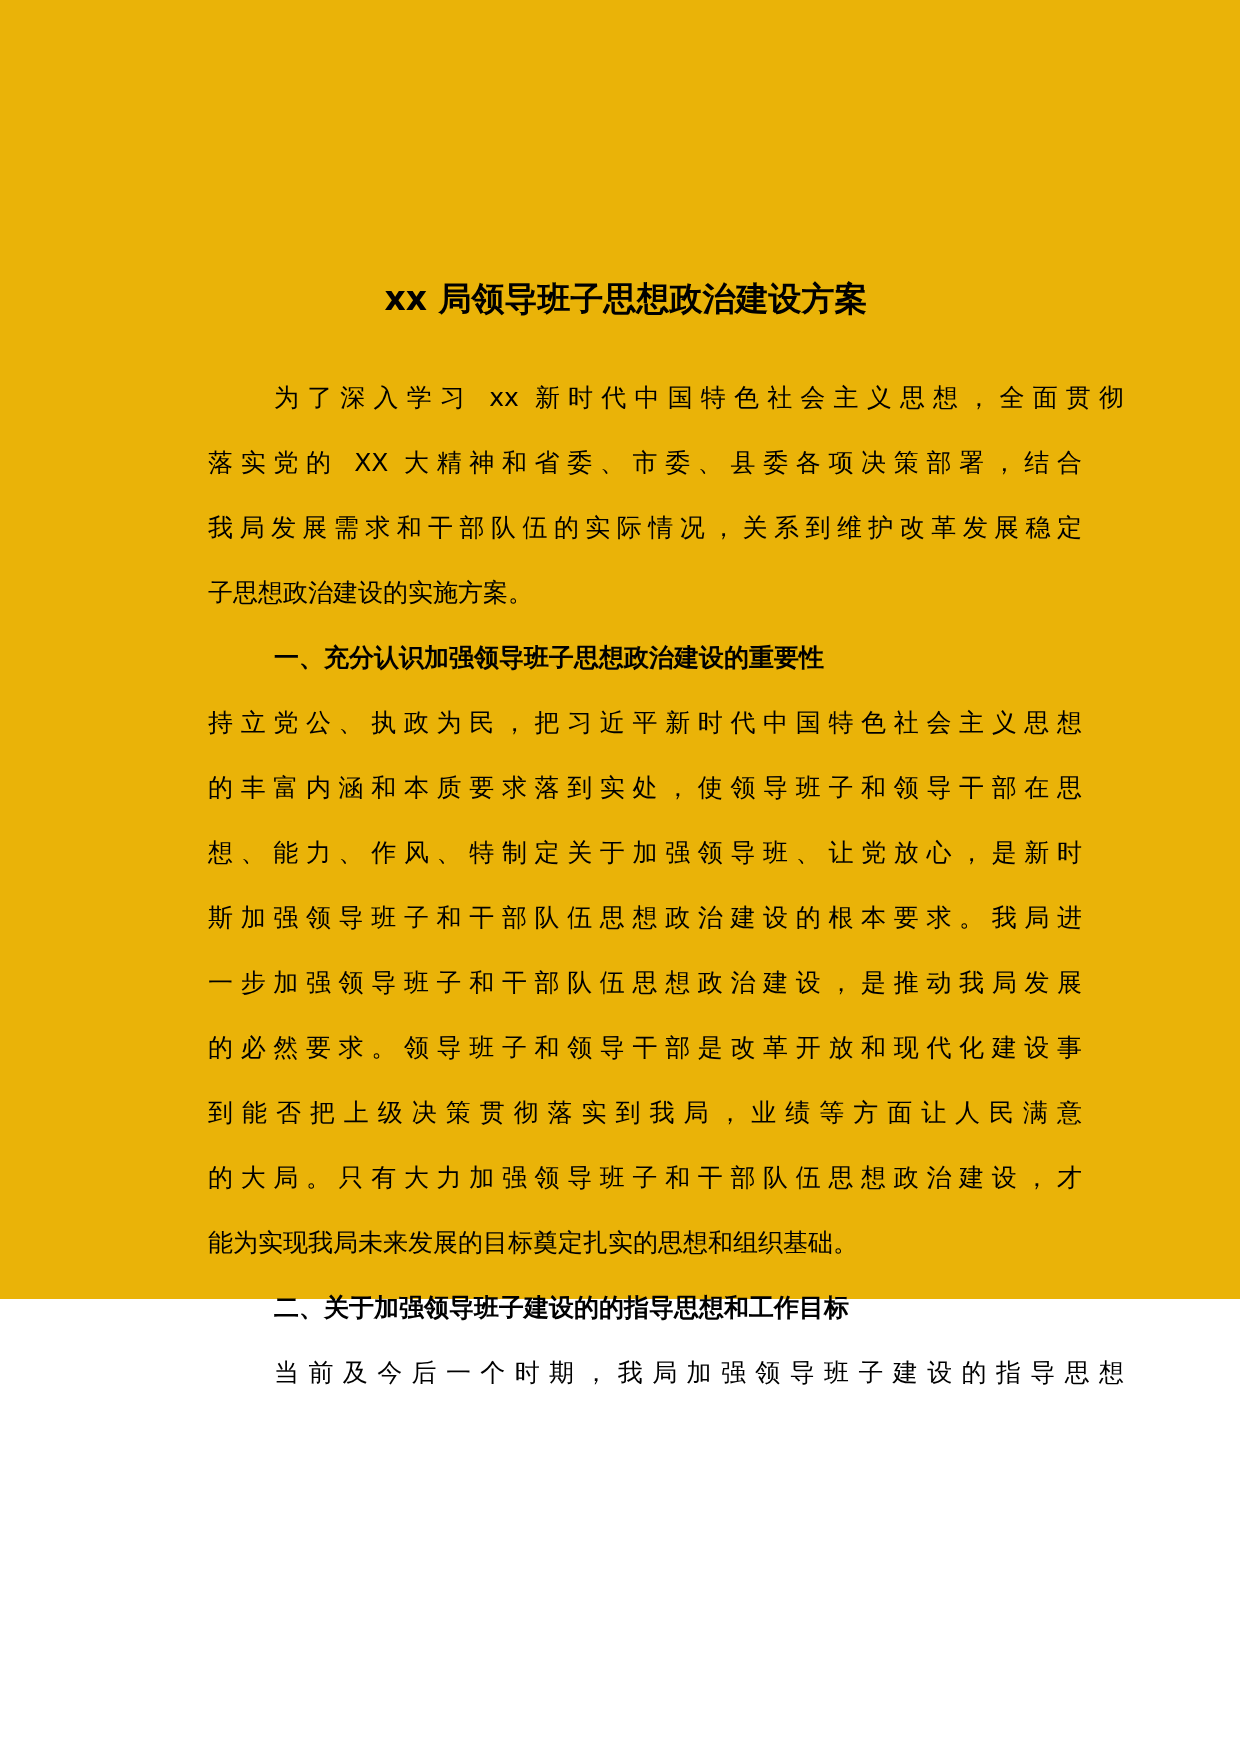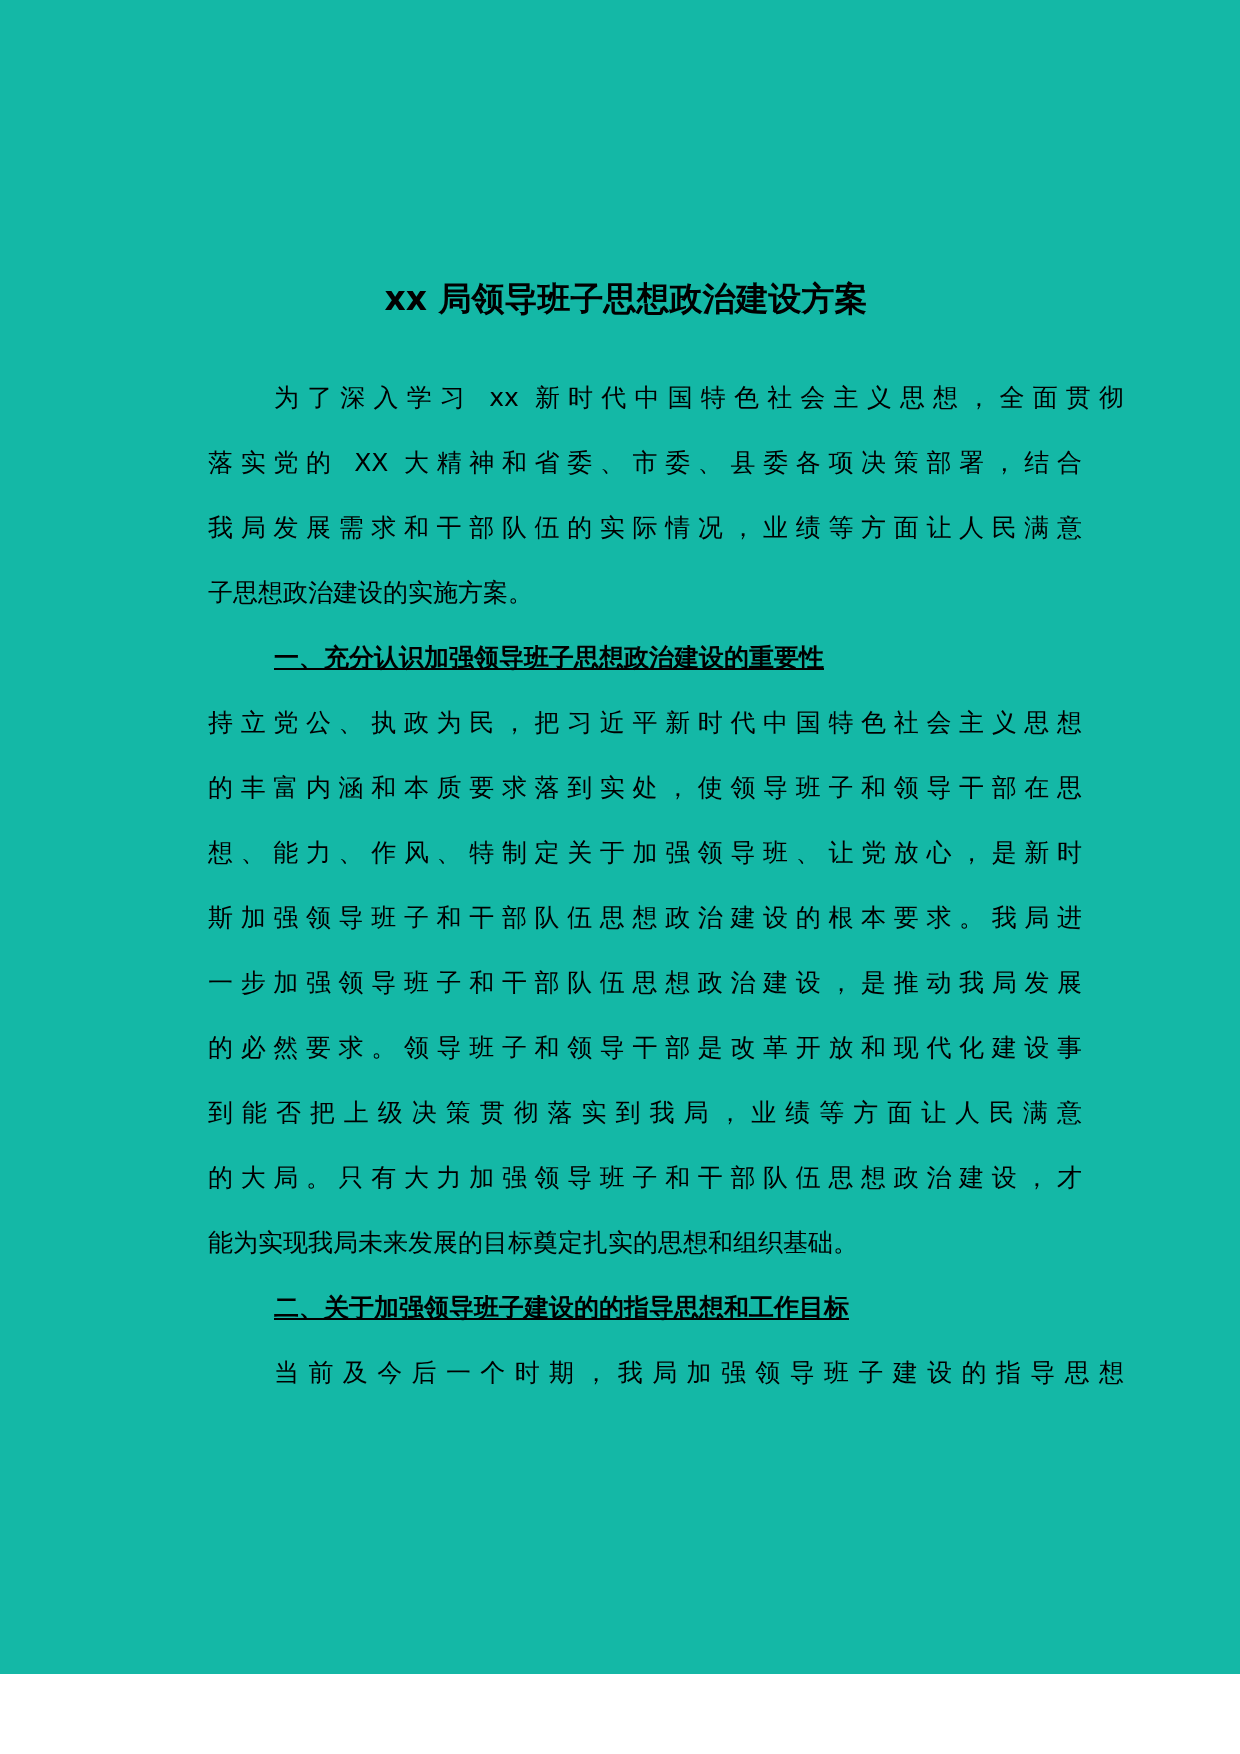--- a/index.html
+++ b/index.html
@@ -13,22 +13,22 @@
       position: relative;
       overflow: hidden;
       color: #000000;
       font-family: "DejaVu Sans", "Liberation Sans", sans-serif;
     }
     .page {
       position: absolute;
       left: 0;
       top: 0;
       width: 1240px;
-      height: 1674px;
-      background: #14b8a6;
+      height: 1299px;
+      background: #eab308;
     }
     .title {
       position: absolute;
       left: 0;
       top: 276px;
       width: 1252px;
       text-align: center;
       font-size: 33px;
       line-height: 46px;
       font-weight: bold;
@@ -54,39 +54,38 @@
     .line.last {
       text-align-last: left;
     }
     .line.indent {
       padding-left: 66px;
       width: 850px;
     }
     .line.heading {
       font-weight: bold;
       text-align-last: left;
-      text-decoration: underline;
     }
     .para, .heading-block {
       display: block;
     }
   </style>
 </head>
 <body>
 
 <div class="page">
 
   <div class="title">xx 局领导班子思想政治建设方案</div>
 
   <div class="body">
 
     <div class="para">
       <span class="line indent">为了深入学习 xx 新时代中国特色社会主义思想，全面贯彻</span>
       <span class="line">落实党的 XX 大精神和省委、市委、县委各项决策部署，结合</span>
-      <span class="line">我局发展需求和干部队伍的实际情况，业绩等方面让人民满意</span>
+      <span class="line">我局发展需求和干部队伍的实际情况，关系到维护改革发展稳定</span>
       <span class="line last">子思想政治建设的实施方案。</span>
     </div>
 
     <div class="heading-block">
       <span class="line indent heading">一、充分认识加强领导班子思想政治建设的重要性</span>
       <div class="para">
         <span class="line">持立党公、执政为民，把习近平新时代中国特色社会主义思想</span>
         <span class="line">的丰富内涵和本质要求落到实处，使领导班子和领导干部在思</span>
         <span class="line">想、能力、作风、特制定关于加强领导班、让党放心，是新时</span>
         <span class="line">斯加强领导班子和干部队伍思想政治建设的根本要求。我局进</span>

